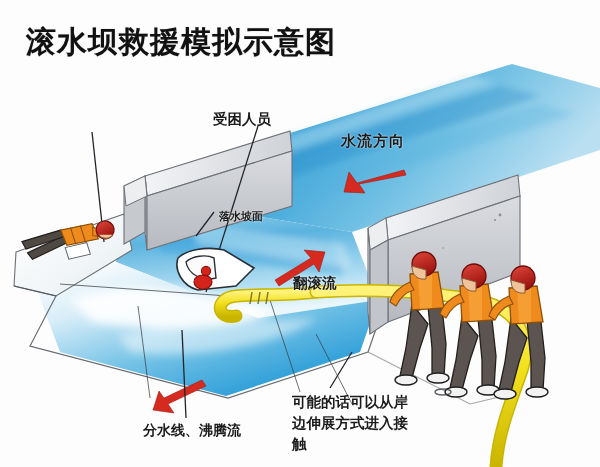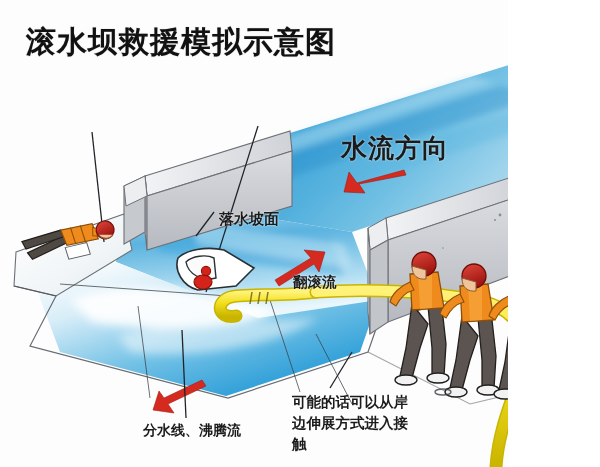--- a/index.html
+++ b/index.html
@@ -2,21 +2,21 @@
 <html><head>
 <meta charset="utf-8">
 <style>
   html,body{margin:0;padding:0;background:#ffffff;}
   body{
     font-family:"Liberation Sans","DejaVu Sans",sans-serif;
     -webkit-font-smoothing:antialiased;
   }
   #stage{
     position:relative;
-    width:508px;height:467px;
+    width:600px;height:467px;
     overflow:hidden;
     background:#fdfdfd;
   }
 
   
   .title{
     position:absolute;left:26px;top:22px;
     font-size:30px;font-weight:bold;color:#111;
     letter-spacing:1px;
     white-space:nowrap;
@@ -24,23 +24,23 @@
   }
   .lbl{
     position:absolute;
     color:#1b1b1b;
     font-weight:bold;
     white-space:pre;
     line-height:1.35;
   }
   .lbl-left-note{left:4px;top:100px;font-size:14.5px;width:175px;white-space:normal;letter-spacing:.4px;}
   .lbl-victim{left:213px;top:110px;font-size:14.5px;}
-  .lbl-flowdir{left:341px;top:131px;font-size:26px;letter-spacing:1px;text-shadow:0 0 2px rgba(255,255,255,.9);}
-  .lbl-slope{left:219px;top:209px;font-size:15px;text-shadow:0 0 2px rgba(255,255,255,.85);}
-  .lbl-roller{left:293px;top:274px;font-size:14.5px;text-shadow:0 0 2px rgba(255,255,255,.85);font-family:Liberation Mono, monospace;}
+  .lbl-flowdir{left:341px;top:131px;font-size:15px;letter-spacing:1px;text-shadow:0 0 2px rgba(255,255,255,.9);}
+  .lbl-slope{left:219px;top:209px;font-size:11px;text-shadow:0 0 2px rgba(255,255,255,.85);}
+  .lbl-roller{left:293px;top:274px;font-size:14.5px;text-shadow:0 0 2px rgba(255,255,255,.85);}
   .lbl-downstream{left:8px;top:361px;font-size:22px;letter-spacing:1px;}
   .lbl-boilline{left:143px;top:421px;font-size:14px;}
   .lbl-rightnote{left:292px;top:392px;font-size:14.5px;width:120px;white-space:normal;line-height:1.45;}
 
   
   #scene{position:absolute;left:0;top:0;width:600px;height:467px;}
 </style>
 </head>
 <body>
 
@@ -259,19 +259,20 @@
       </g>
     </g>
 
     <g opacity=".8">
       <ellipse cx="443" cy="392" rx="8" ry="3" fill="none" stroke="#3a3f45" stroke-width="1.4"></ellipse>
     </g>
   </svg>
 
   <div class="title">滚水坝救援模拟示意图</div>
 
+  <div class="lbl lbl-victim">受困人员</div>
   <div class="lbl lbl-flowdir">水流方向</div>
   <div class="lbl lbl-slope">落水坡面</div>
   <div class="lbl lbl-roller">翻滚流</div>
   <div class="lbl lbl-boilline">分水线、沸腾流</div>
   <div class="lbl lbl-rightnote">可能的话可以从岸边伸展方式进入接触</div>
 
 </div>
 
 </body></html>

